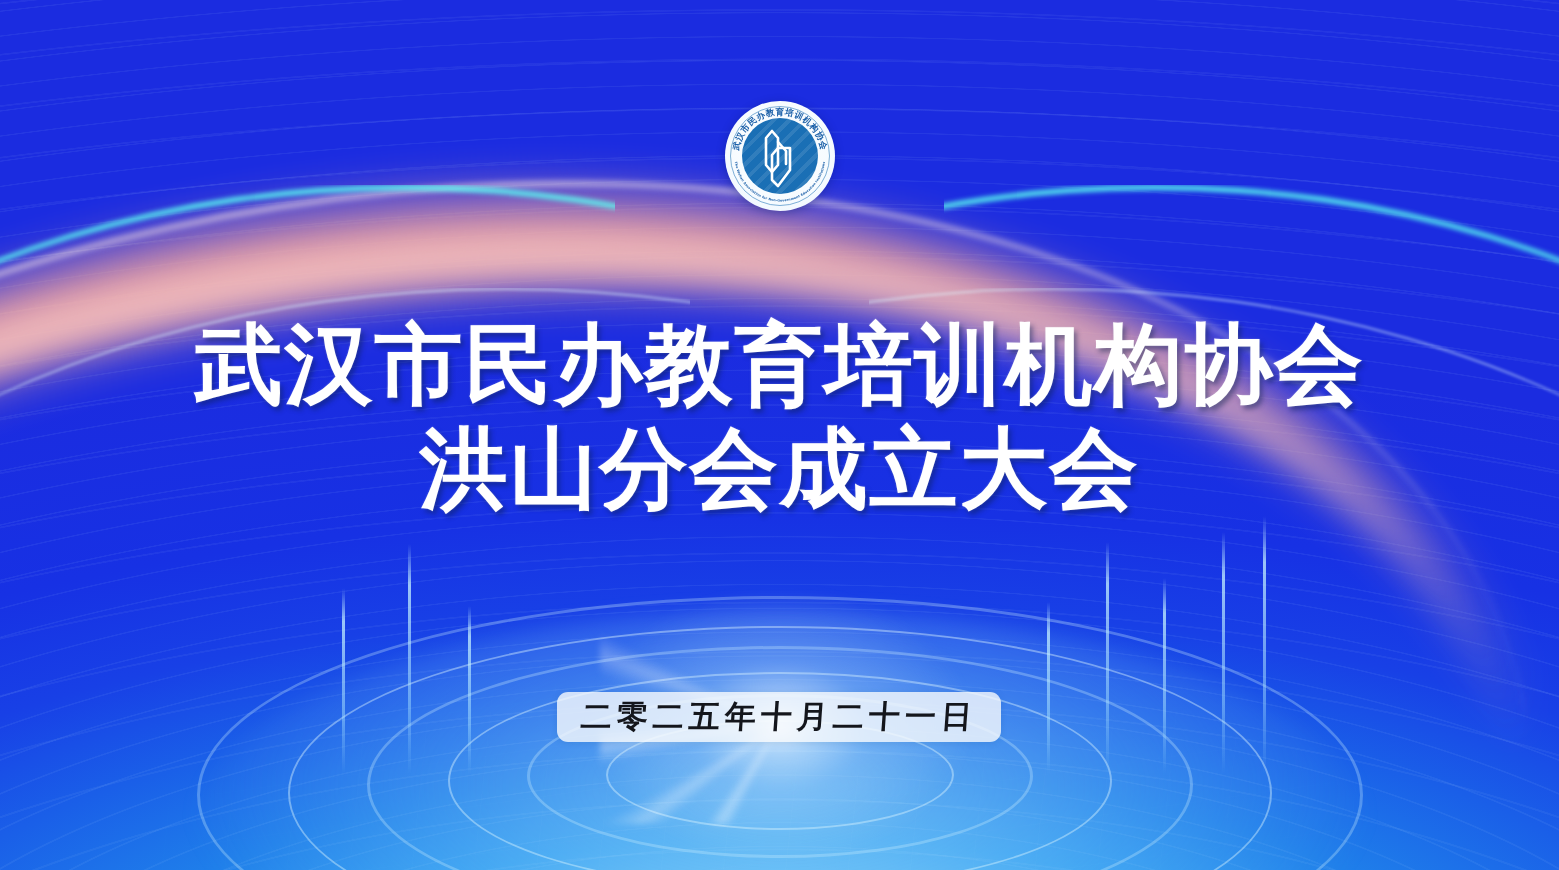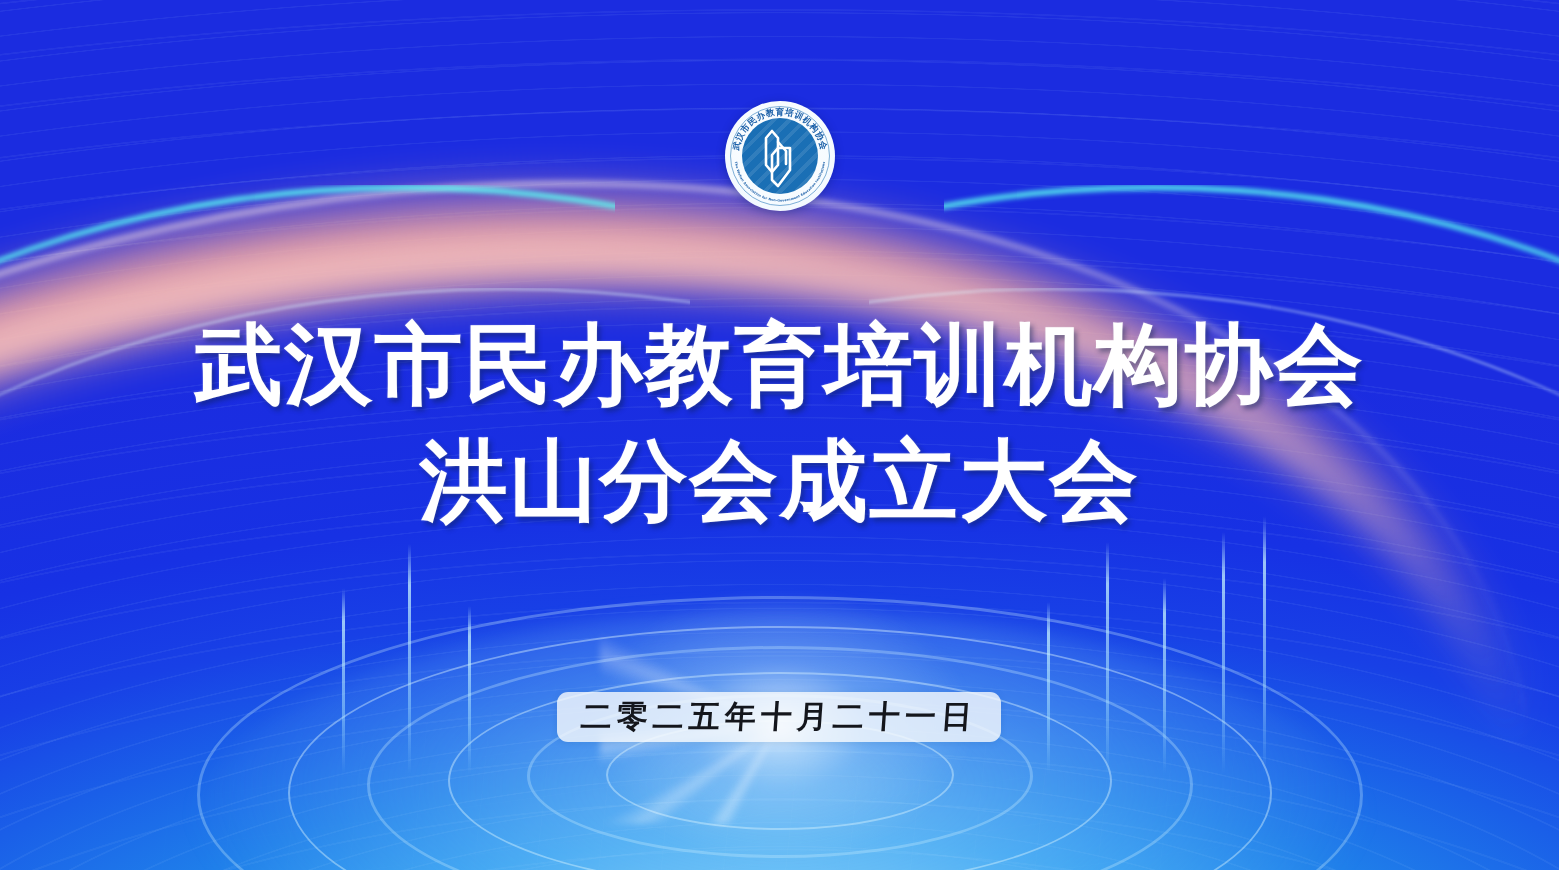--- a/index.html
+++ b/index.html
@@ -271,21 +271,21 @@
   }
   .headline .l1 {
     display: block;
     font-size: 88px;
     line-height: 104px;
   }
   .headline .l2 {
     display: block;
     font-size: 88px;
     line-height: 104px;
-    margin-top: 12px;
+    margin-top: 0;
   }
 
   
   .date-badge {
     position: absolute;
     left: 557px;
     top: 692px;
     width: 444px;
     height: 50px;
     border-radius: 11px;

